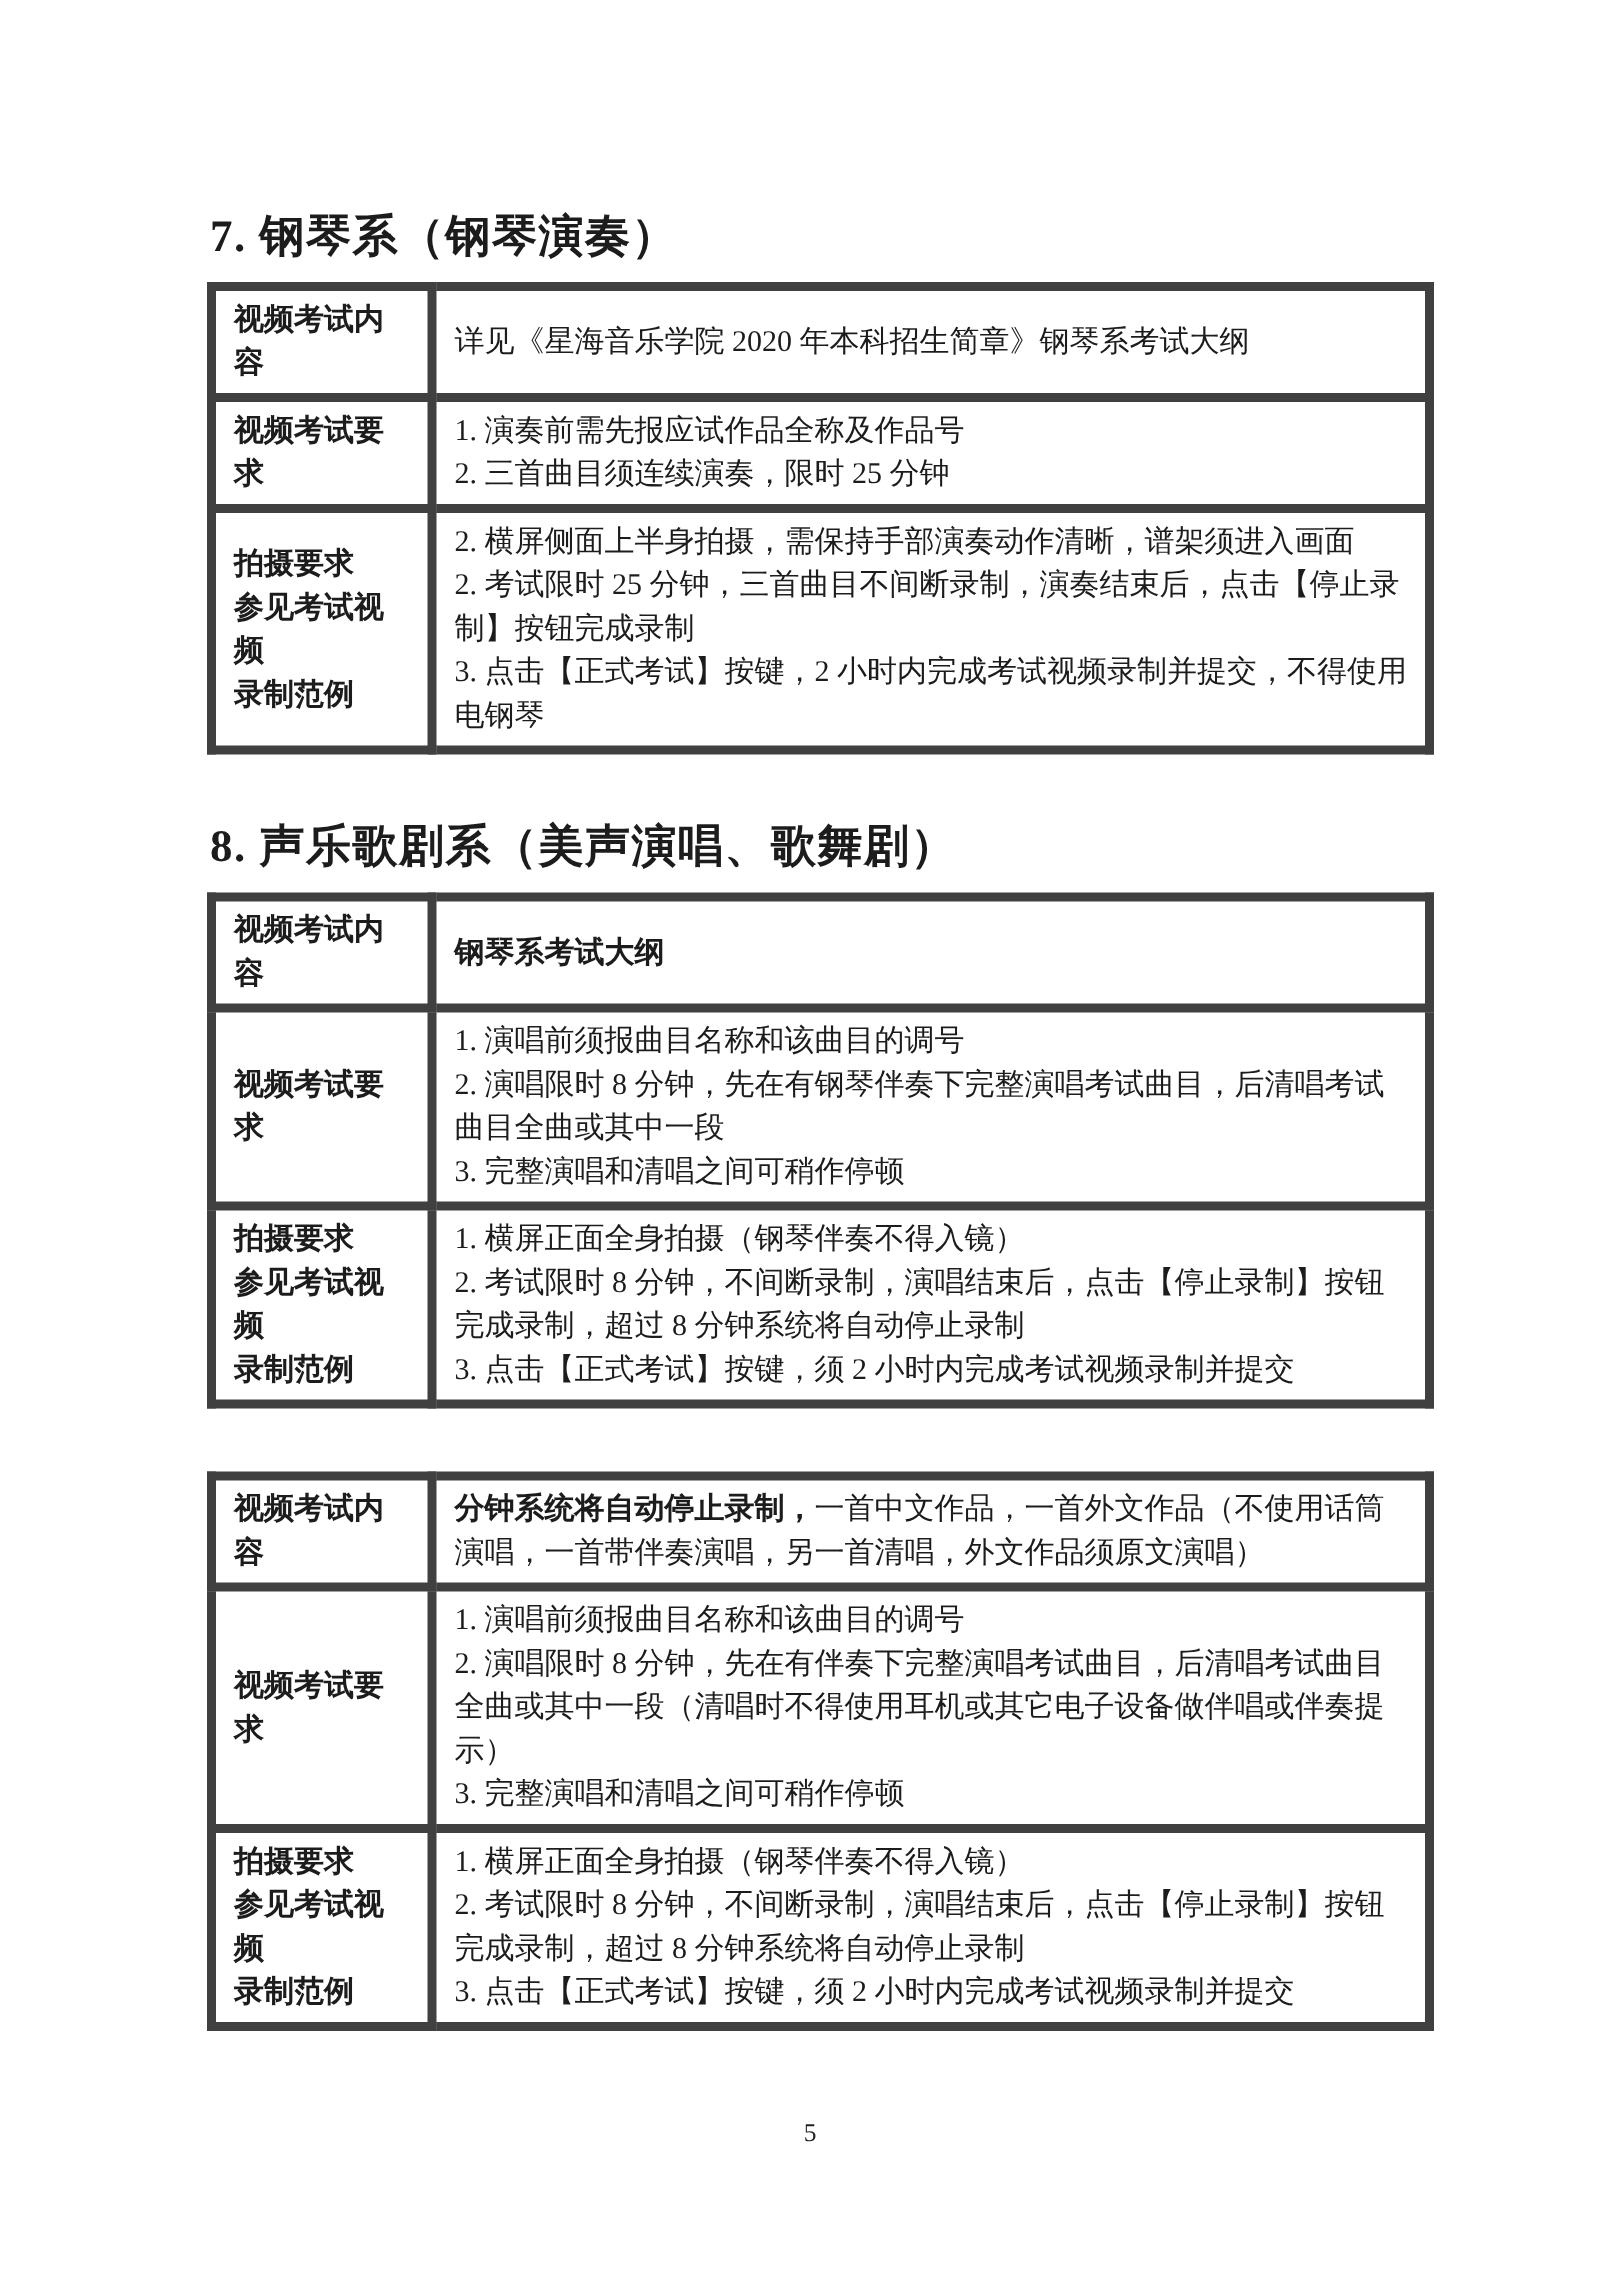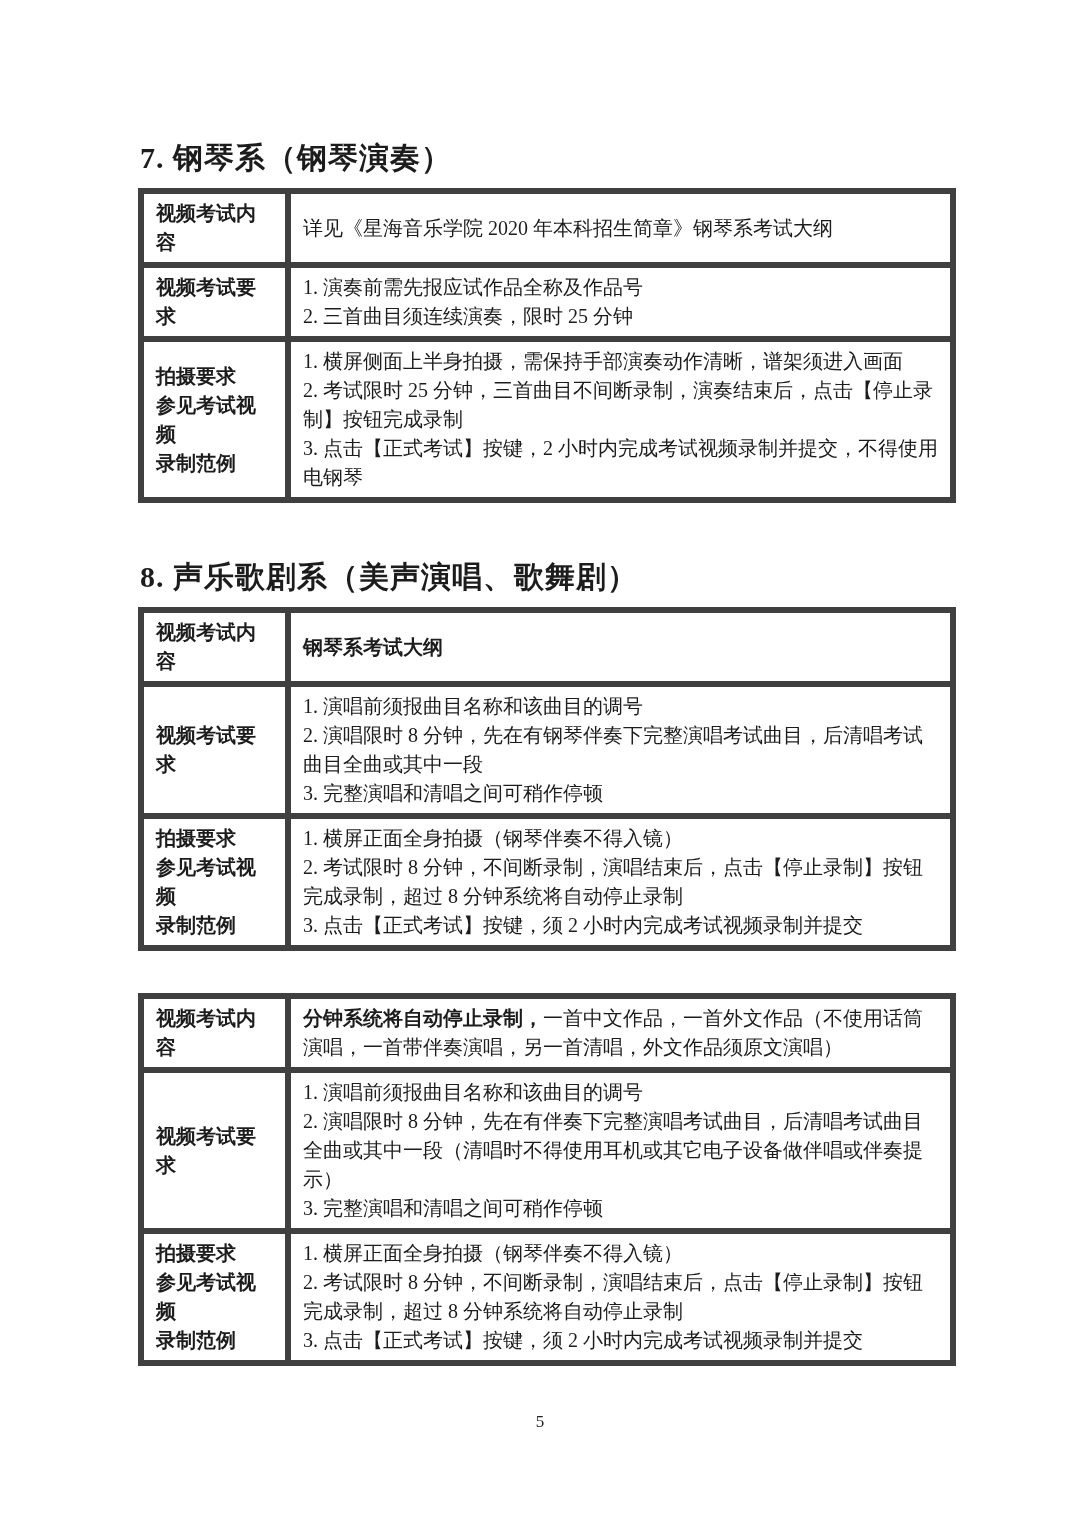--- a/index.html
+++ b/index.html
@@ -17,21 +17,21 @@
     width: 818px;
   }
   .sec-title {
     font-size: 30px;
     line-height: 34px;
     font-weight: 700;
     margin: 0 0 13px 2px;
     letter-spacing: 1px;
   }
   .sec-title.first { margin-top: 141px; }
-  .sec-title.second { margin-top: 57px; }
+  .sec-title.second { margin-top: 45px; }
   table.doc {
     width: 100%;
     border-collapse: collapse;
     table-layout: fixed;
   }
   table.doc td {
     border: 6px solid #404040;
     vertical-align: middle;
     font-size: 20px;
     line-height: 29px;
@@ -82,21 +82,21 @@
         <p>2. 三首曲目须连续演奏，限时 25 分钟</p>
       </td>
     </tr>
     <tr>
       <td class="lbl">
         <p>拍摄要求</p>
         <p>参见考试视频</p>
         <p>录制范例</p>
       </td>
       <td class="cnt">
-        <p>1. 横屏侧面上半身拍摄，需保持手部演奏动作清晰，谱架须进入画面</p>
+        <p>2. 横屏侧面上半身拍摄，需保持手部演奏动作清晰，谱架须进入画面</p>
         <p>2. 考试限时 25 分钟，三首曲目不间断录制，演奏结束后，点击【停止录制】按钮完成录制</p>
         <p>3. 点击【正式考试】按键，2 小时内完成考试视频录制并提交，不得使用电钢琴</p>
       </td>
     </tr>
   </tbody>
     </table>
 
   <h2 class="sec-title second">8. 声乐歌剧系（美声演唱、歌舞剧）</h2>
 
   <table class="doc">

